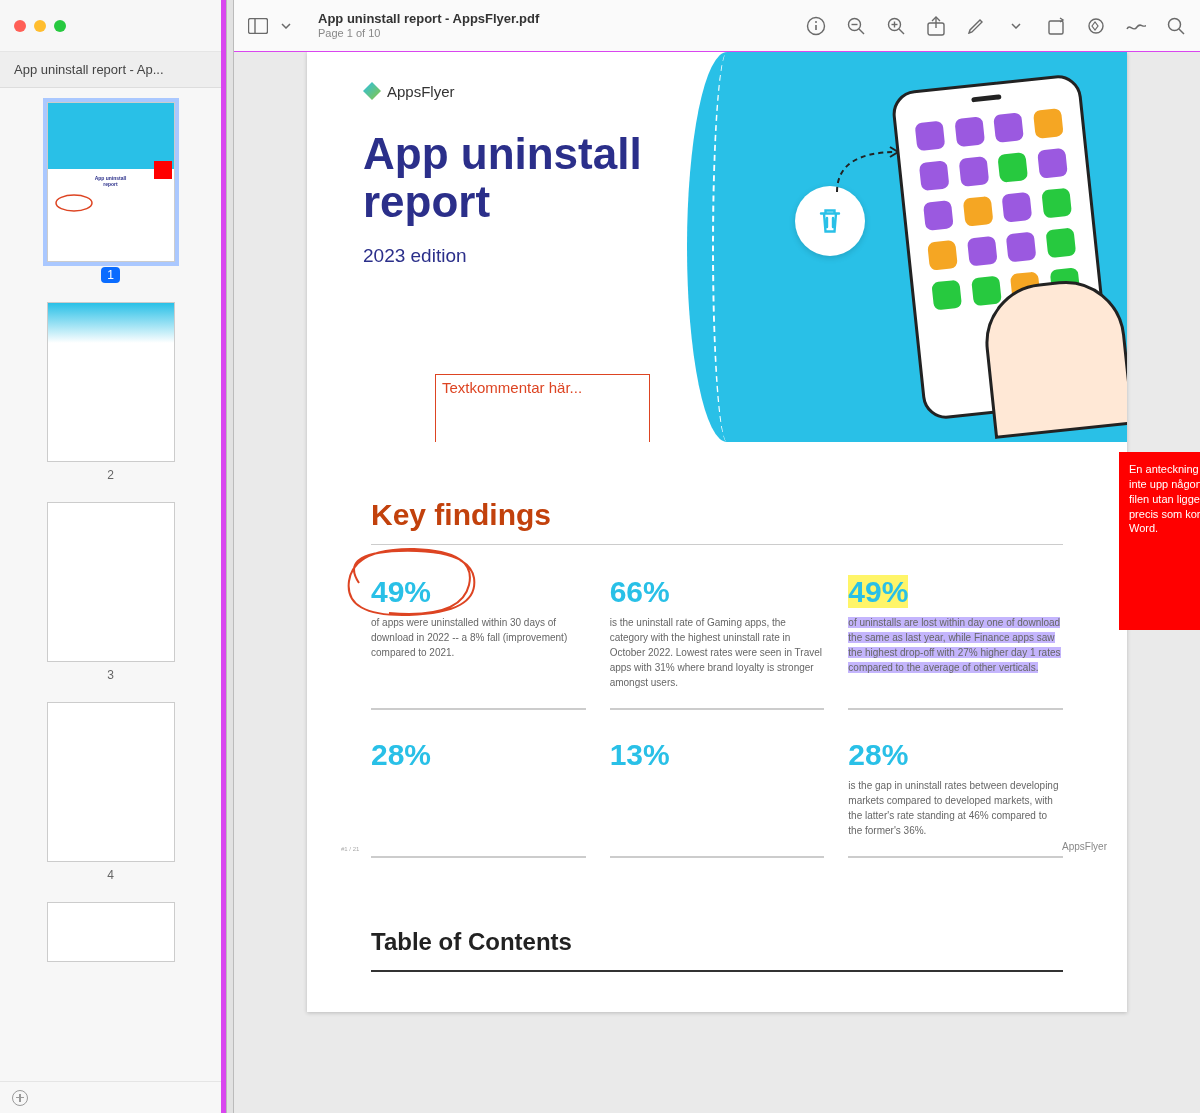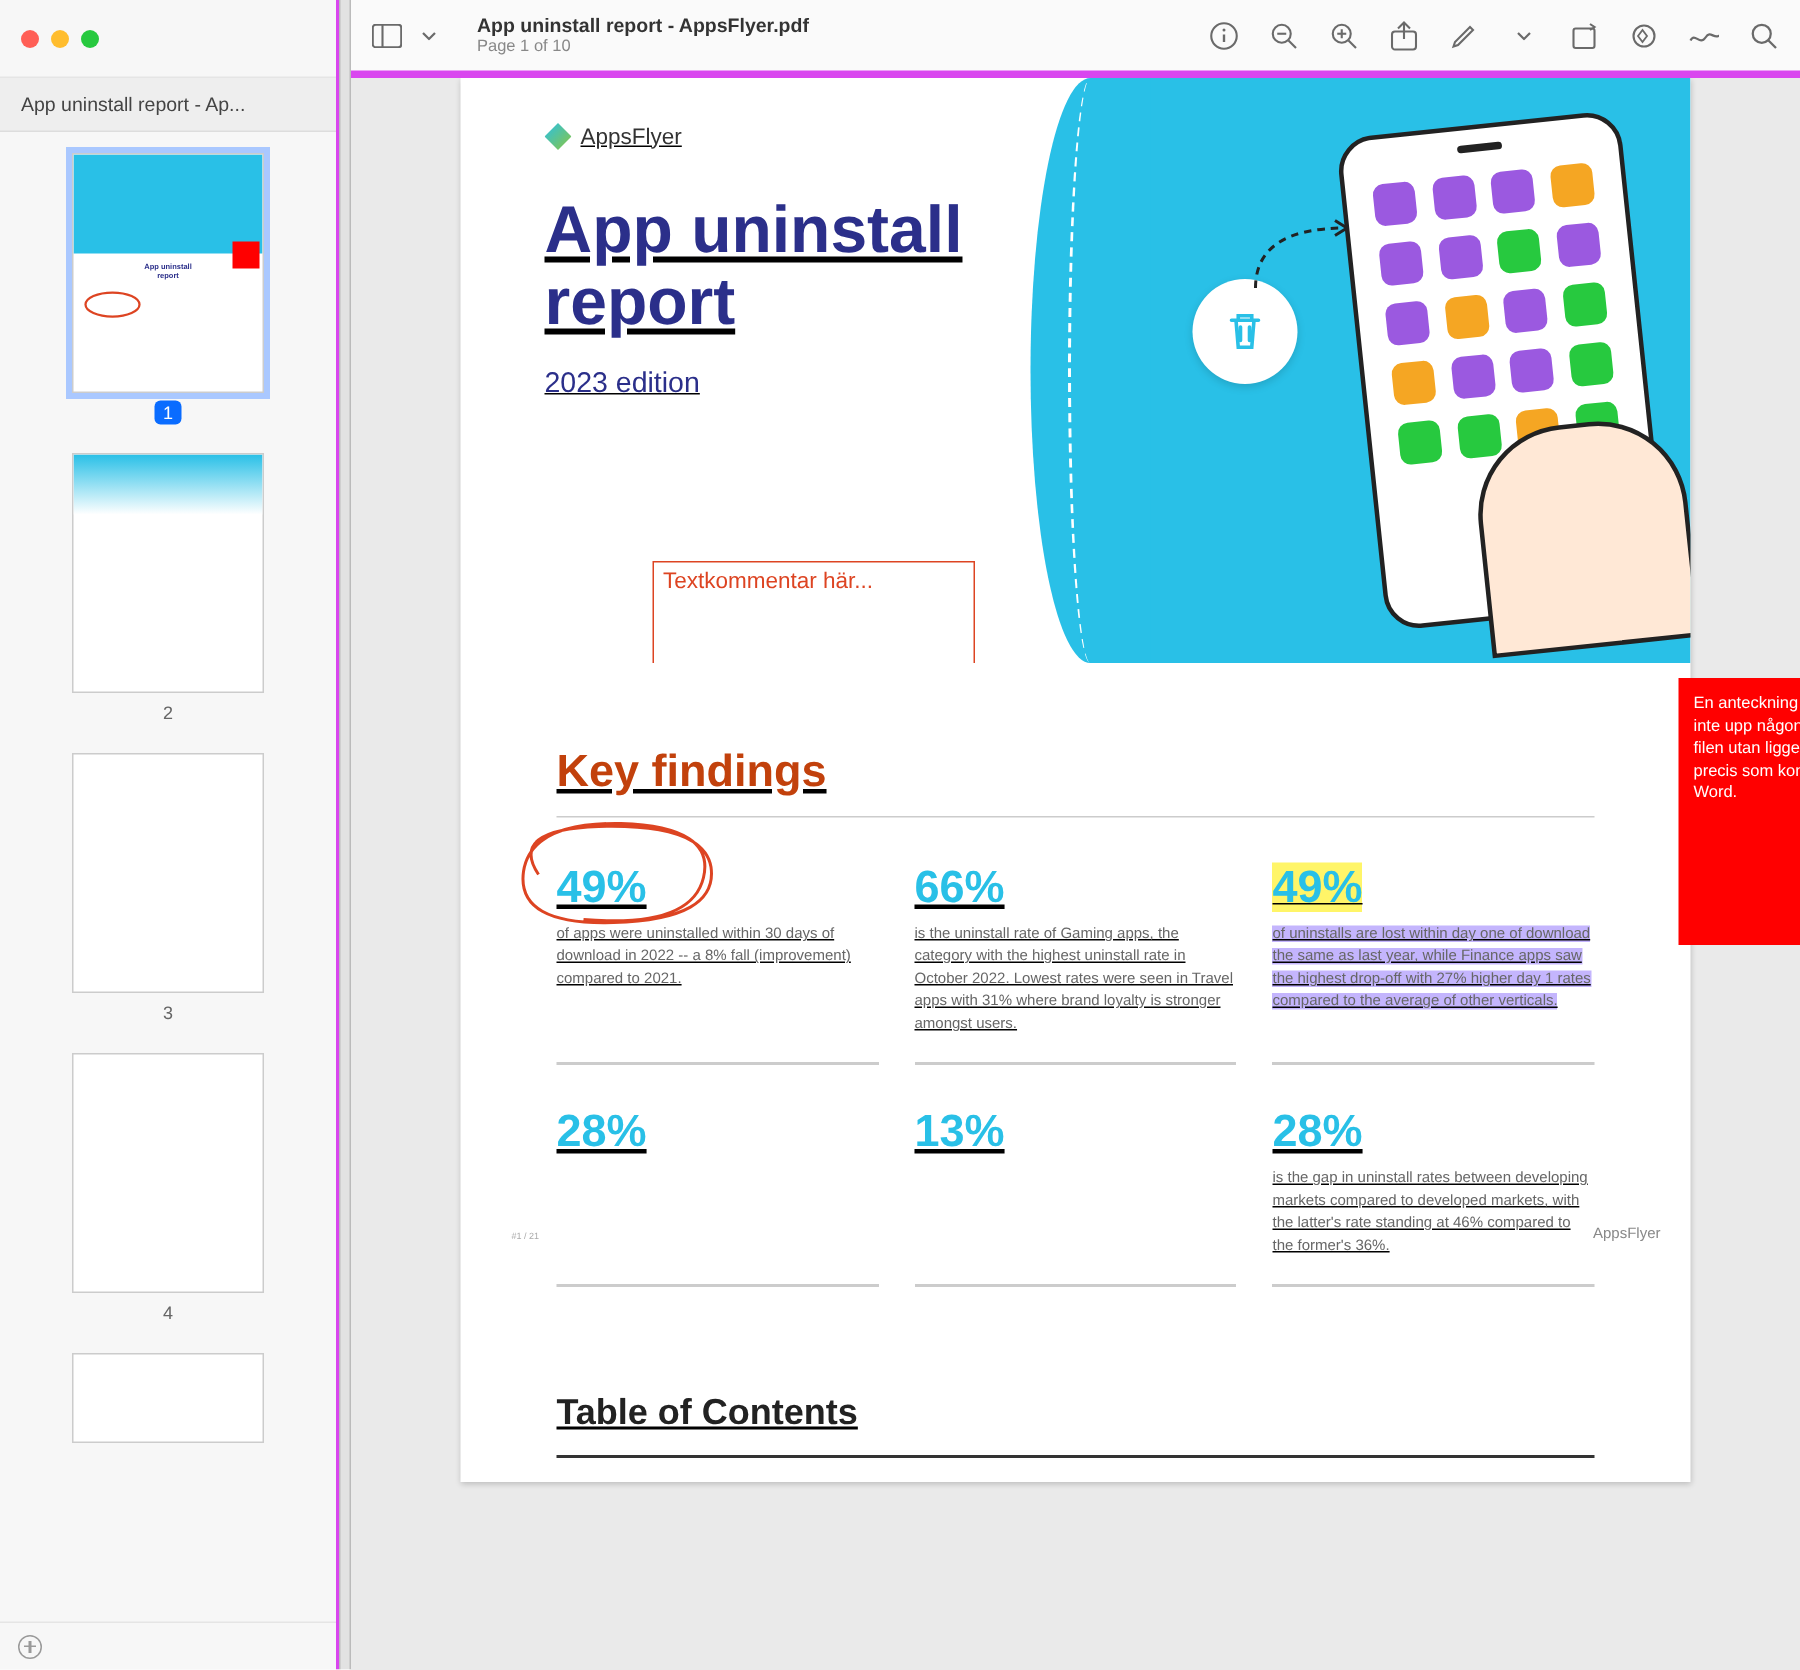--- a/index.html
+++ b/index.html
@@ -1,45 +1,45 @@
 <!DOCTYPE html>
 <html><head>
 <meta charset="utf-8">
 <style>
 * { margin:0; padding:0; box-sizing:border-box; }
 body { font-family:-apple-system,Helvetica,Arial,sans-serif; background:#f5f5f5; height:1113px; width:1200px; overflow:hidden; }
 .window { display:flex; height:100%; background:#fff; }
-.sidebar { width:226px; background:#f7f7f7; display:flex; flex-direction:column; border-right:2px solid #d946ef; }
+.sidebar { width:226px; background:#f7f7f7; display:flex; flex-direction:column; border-right:5px solid #d946ef; }
 .titlebar { height:52px; display:flex; align-items:center; padding:0 14px; background:#f7f7f7; border-bottom:1px solid #e5e5e5; }
 .traffic { display:flex; gap:8px; }
 .dot { width:12px; height:12px; border-radius:50%; }
 .r{background:#ff5f56}.y{background:#ffbd2e}.g{background:#27c93f}
 .tab { padding:10px 14px; font-size:13px; color:#444; background:#eee; border-bottom:1px solid #ddd; white-space:nowrap; overflow:hidden; text-overflow:ellipsis; }
 .thumbs { flex:1; overflow-y:auto; padding:14px 30px; }
 .thumb { margin-bottom:20px; text-align:center; }
 .thumb-page { width:128px; height:160px; background:#fff; border:1px solid #ccc; margin:0 auto; position:relative; overflow:hidden; }
 .thumb.active .thumb-page { outline:4px solid #aac8ff; }
 .thumb-num { margin-top:6px; font-size:12px; color:#666; }
 .thumb.active .thumb-num span { background:#0a6cff; color:#fff; padding:1px 6px; border-radius:4px; }
 .sidebar-footer { height:32px; border-top:1px solid #e5e5e5; display:flex; align-items:center; padding:0 12px; }
 .plus-icon { width:16px; height:16px; border:1.5px solid #9a9a9a; border-radius:50%; position:relative; }
 .plus-icon::before,.plus-icon::after{content:'';position:absolute;background:#9a9a9a;}
 .plus-icon::before{width:8px;height:1.5px;top:6.2px;left:3px}
 .plus-icon::after{width:1.5px;height:8px;top:3px;left:6.2px}
 .divider { width:8px; background:#e2e2e2; border-left:1px solid #bbb; border-right:1px solid #bbb; }
 .main { flex:1; display:flex; flex-direction:column; }
-.toolbar { height:52px; border-bottom:5px solid #d946ef; display:flex; align-items:center; padding:0 14px; background:#fafafa; }
+.toolbar { height:52px; border-bottom:1px solid #d946ef; display:flex; align-items:center; padding:0 14px; background:#fafafa; }
 .toolbar-left { display:flex; align-items:center; gap:8px; }
 .toolbar-title { margin-left:14px; line-height:1.2; }
 .toolbar-title .t { font-size:13px; font-weight:600; color:#333; }
 .toolbar-title .p { font-size:11px; color:#888; }
 .toolbar-right { margin-left:auto; display:flex; gap:20px; align-items:center; }
 .tb-icon { width:20px; height:20px; display:flex; align-items:center; justify-content:center; color:#6a6a6a; }
 .viewer { flex:1; background:#eaeaea; overflow:auto; padding-top:0; }
-.page { width:820px; margin:0 auto; background:#fff; box-shadow:0 1px 4px rgba(0,0,0,.2); position:relative; padding-bottom:16px;text-decoration:underline; }
+.page { width:820px; margin:0 auto; background:#fff; box-shadow:0 1px 4px rgba(0,0,0,.2); position:relative; padding-bottom:40px; }
 .hero { height:390px; display:flex; position:relative; overflow:hidden; }
 .hero-left { flex:1; padding:30px 0 0 56px; }
 .logo { display:flex; align-items:center; gap:6px; }
 .logo-mark { width:18px; height:18px; background:linear-gradient(135deg,#29c0e7,#8cc63f); clip-path:polygon(50% 0,100% 50%,50% 100%,0 50%); }
 .logo-text { font-size:15px; color:#333; font-weight:500; }
 .hero-title { margin-top:30px; font-size:44px; font-weight:700; color:#2b2f8a; line-height:1.1; }
 .hero-sub { margin-top:18px; font-size:19px; color:#2b2f8a; font-weight:400; }
 .annotation-box { position:absolute; left:128px; top:322px; width:215px; height:118px; border:1.5px solid #d42; background:rgba(255,255,255,.4); }
 .annotation-box .ph { font-size:15px; color:#d42; padding:4px 6px; }
 .hero-right { width:400px; background:#29c0e7; position:relative; }

